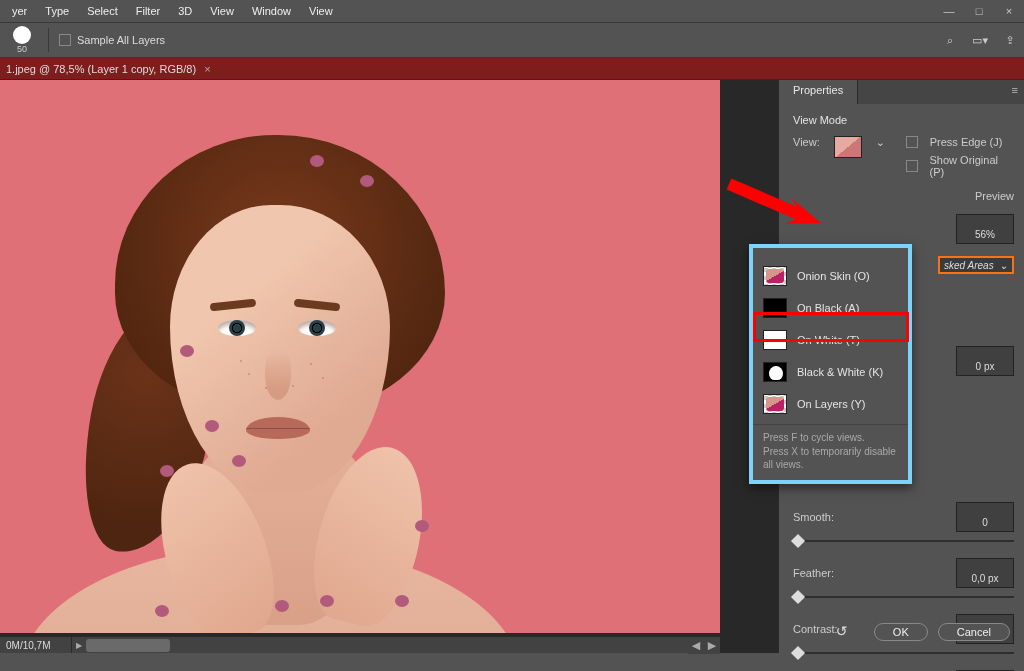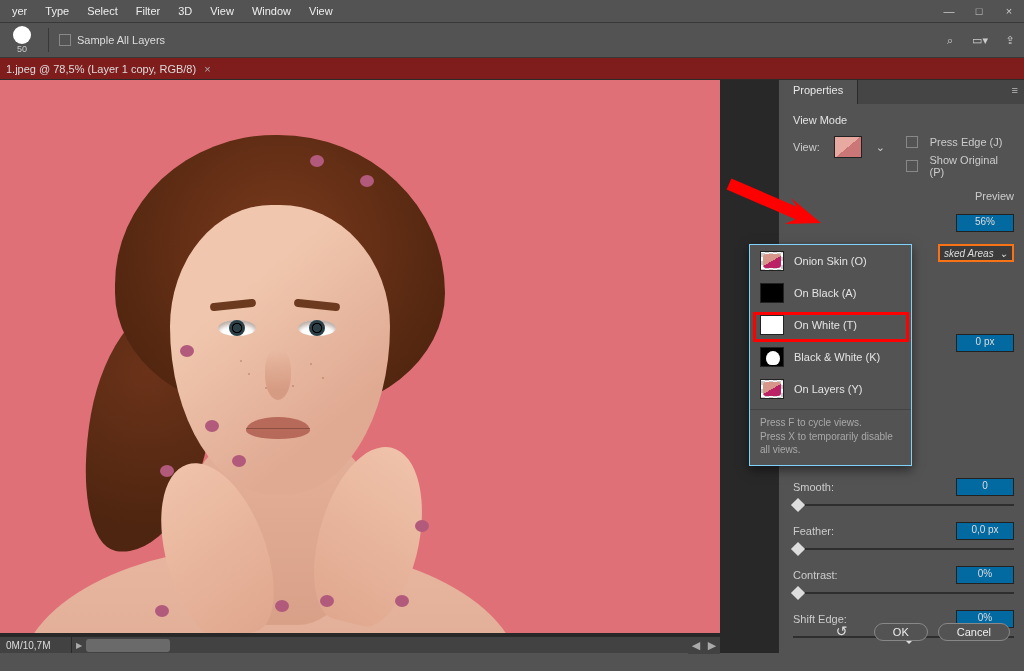--- a/index.html
+++ b/index.html
@@ -62,40 +62,40 @@
   .scroll-track { flex: 1; height: 13px; position: relative; }
   .scroll-thumb { position: absolute; left: 0; width: 84px; height: 13px; background: #6a6a6a; border-radius: 3px; }
   .scroll-arrow { width: 16px; height: 17px; background: #424242; color: #aaa; display: flex; align-items: center; justify-content: center; }
 
   
   .right-panel { position: absolute; right: 0; top: 0; width: 246px; height: 100%; background: #535353; border-left: 1px solid #2a2a2a; }
   .panel-tabs { height: 24px; display: flex; background: #454545; }
   .panel-tabs .tab { padding: 4px 14px; background: #535353; border-right: 1px solid #2a2a2a; color: #e8e8e8; font-size: 11px; }
   .panel-body { padding: 10px 10px 10px 14px; }
   .group-title { color: #e4e4e4; font-size: 11px; margin-bottom: 10px; }
-  .vm-line { display: flex; align-items: center; gap: 14px; margin-bottom: 8px; }
+  .vm-line { display: flex; gap: 14px; margin-bottom: 8px; }
   .view-label { flex: 1; text-align: right; color: #ccc; }
   .thumb { width: 28px; height: 22px; background: linear-gradient(140deg,#e7a9a0 50%,#c77 50%); border: 1px solid #222; }
   .chev { width: 10px; color: #ccc; }
   .check-line { display: flex; align-items: center; gap: 6px; margin-bottom: 6px; color: #ccc; }
   .sub-row { display: flex; align-items: center; margin: 12px 0 4px; gap: 8px; }
   .sub-label { color: #ccc; font-size: 11px; flex: 1; }
-  .val-box { width: 58px; height: 18px; background: #0369a1; border: 1px solid #222; color: #ddd; font-size: 10px; padding: 1px 4px; text-align: center; }
+  .val-box { width: 58px; height: 18px; background: #404040; border: 1px solid #222; color: #ddd; font-size: 10px; padding: 14px 4px; text-align: center; }
   .val-combo { width: 76px; height: 18px; background: #3b3b3b; border: 2px solid #f97316; color: #ddd; font-size: 10px; padding: 1px 4px; display: flex; align-items: center; font-style: italic; }
   .slider { height: 10px; position: relative; margin: 2px 0 2px; }
   .slider .track { position: absolute; top: 4px; left: 0; right: 0; height: 2px; background: #2e2e2e; }
   .slider .knob { position: absolute; top: 0; width: 10px; height: 10px; background: #ddd; transform: rotate(45deg); }
 
   
   .bottom-btns { position: absolute; bottom: 12px; right: 14px; display: flex; gap: 10px; align-items: center; }
   .reset-icon { width: 22px; height: 18px; color: #ddd; font-size: 14px; margin-right: 6px; }
   .btn { border: 1px solid #888; border-radius: 12px; padding: 2px 18px; color: #eee; background: #535353; font-size: 11px; }
 
   
-  .view-menu { position: absolute; left: 749px; top: 164px; width: 163px; background: #535353; border: 1px solid #7dd3fc; box-shadow: 0 4px 10px rgba(0,0,0,.5); padding-top:0; }
+  .view-menu { position: absolute; left: 749px; top: 164px; width: 163px; background: #535353; border: 4px solid #7dd3fc; box-shadow: 0 4px 10px rgba(0,0,0,.5); padding-top:12px; }
   .view-item { display: flex; align-items: center; gap: 10px; padding: 6px 10px; color: #e4e4e4; font-size: 11px; }
   .vi-thumb { width: 24px; height: 20px; background: #ccc; border: 1px solid #222; flex-shrink: 0; }
   .vi-thumb.onion { background: repeating-conic-gradient(#ccc 0 25%, #fff 0 50%) 0/8px 8px; position: relative; }
   .vi-thumb.onion::after, .vi-thumb.marching::after, .vi-thumb.overlay::after, .vi-thumb.layers::after { content:""; position:absolute; inset:2px; background: linear-gradient(150deg,#d7968a 50%,#b26 50%); border-radius:3px; }
   .vi-thumb.marching { background:#eee; position:relative; }
   .vi-thumb.overlay { background: linear-gradient(150deg,#e24 0%,#e24 100%); position:relative; }
   .vi-thumb.black { background:#000; }
   .vi-thumb.white { background:#fff; }
   .vi-thumb.bw { background:#000; position:relative; }
   .vi-thumb.bw::after { content:""; position:absolute; left:5px; top:3px; width:14px; height:14px; background:#fff; border-radius:50% 50% 40% 40% / 55% 55% 45% 45%; }

